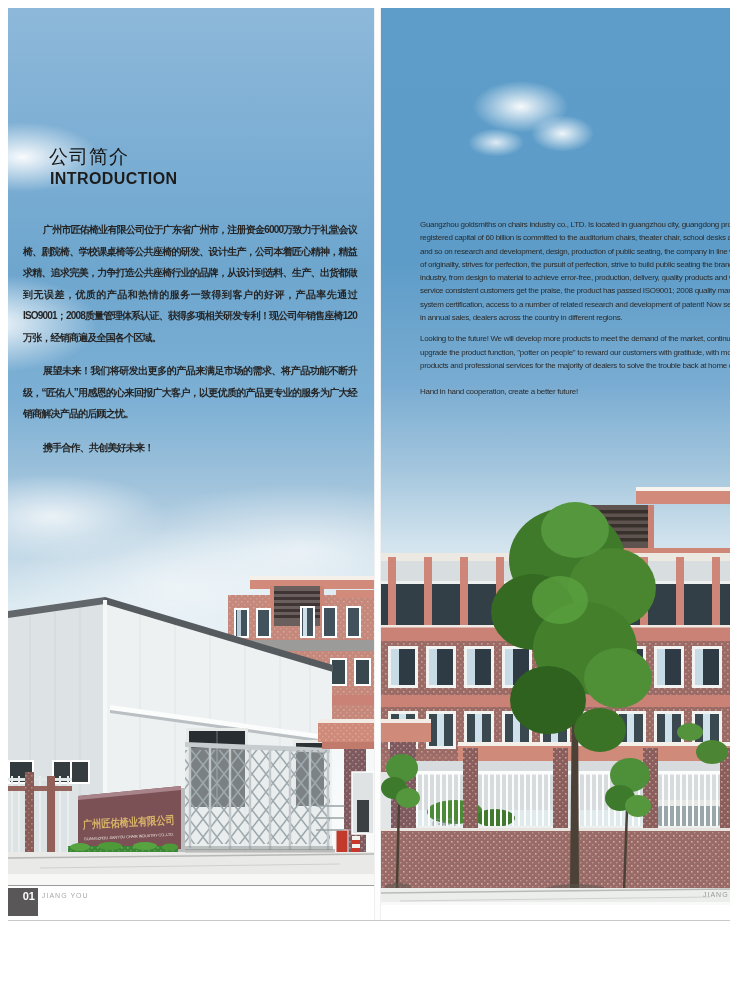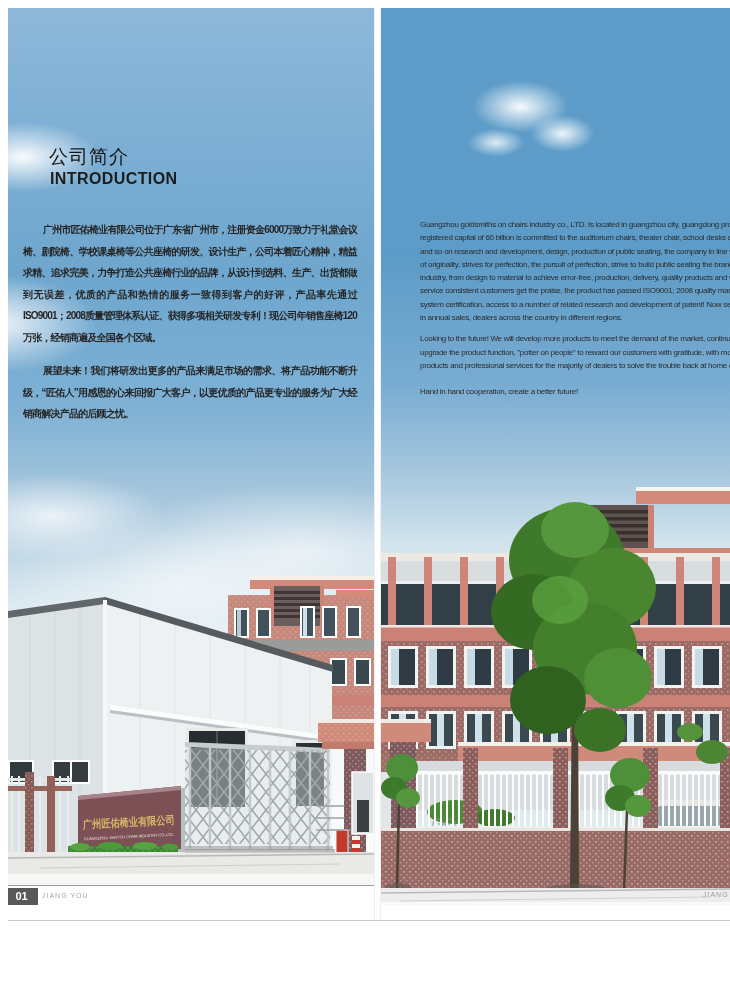--- a/index.html
+++ b/index.html
@@ -36,22 +36,22 @@
     line-height:21.5px;letter-spacing:-0.8px;text-align:justify;}
   .zh-body p{margin:0 0 0 0;text-indent:2em;}
   .zh-body p + p{margin-top:12px;}
   
   .en-body{left:420px;top:218px;width:352px;color:#2b2b2b;font-size:8px;line-height:13.3px;letter-spacing:-0.3px;}
   .en-body p{margin:0;}
   .en-body p.gap1{margin-top:8px;}
   .en-body p.gap2{margin-top:13px;}
   
   .footer-line-left{left:8px;top:885px;width:366px;height:1px;background:#9b9b9b;}
-  .page-badge{left:8px;top:888px;width:30px;height:17px;background:#595757;color:#ffffff;
-    font-size:11px;font-weight:bold;text-align:center;line-height:17px;padding-right:3px;box-sizing:border-box;}
+  .page-badge{left:8px;top:888px;width:30px;height:28px;background:#595757;color:#ffffff;
+    font-size:11px;font-weight:bold;text-align:right;line-height:17px;padding-right:3px;box-sizing:border-box;}
   .brand-left{left:42px;top:892px;font-size:7px;color:#a9a9a9;letter-spacing:1px;white-space:nowrap;}
   .brand-right{left:703px;top:891px;font-size:7px;color:#9b9b9b;letter-spacing:1px;white-space:nowrap;}
   .bottom-line{left:8px;top:920px;width:722px;height:1px;background:#c9c9c9;}
   svg{display:block;}
 </style>
 </head>
 <body>
 
 <div class="abs sky-left"></div>
 <div class="abs sky-right"></div>
@@ -452,20 +452,21 @@
   </g>
 </svg>
 
 <div class="abs gutter"></div>
 
 <div class="abs heading-zh">公司简介</div>
 <div class="abs heading-en">INTRODUCTION</div>
 <div class="abs zh-body">
   <p>广州市匠佑椅业有限公司位于广东省广州市，注册资金6000万致力于礼堂会议椅、剧院椅、学校课桌椅等公共座椅的研发、设计生产，公司本着匠心精神，精益求精、追求完美，力争打造公共座椅行业的品牌，从设计到选料、生产、出货都做到无误差，优质的产品和热情的服务一致得到客户的好评，产品率先通过ISO9001；2008质量管理体系认证、获得多项相关研发专利！现公司年销售座椅120万张，经销商遍及全国各个区域。</p>
   <p>展望未来！我们将研发出更多的产品来满足市场的需求、将产品功能不断升级，“匠佑人”用感恩的心来回报广大客户，以更优质的产品更专业的服务为广大经销商解决产品的后顾之忧。</p>
+  <p>携手合作、共创美好未来！</p>
 </div>
 
 <div class="abs en-body">
   <p>Guangzhou goldsmiths on chairs industry co., LTD. Is located in guangzhou city, guangdong province, the registered capital of 60 billion is committed to the auditorium chairs, theater chair, school desks and chairs and so on research and development, design, production of public seating, the company in line with the spirit of originality, strives for perfection, the pursuit of perfection, strive to build public seating the brand of the industry, from design to material to achieve error-free, production, delivery, quality products and warm service consistent customers get the praise, the product has passed ISO9001; 2008 quality management system certification, access to a number of related research and development of patent! Now seat 1.2 million in annual sales, dealers across the country in different regions.</p>
   <p class="gap1">Looking to the future! We will develop more products to meet the demand of the market, continuously upgrade the product function, "potter on people" to reward our customers with gratitude, with more quality products and professional services for the majority of dealers to solve the trouble back at home of products.</p>
   <p class="gap2">Hand in hand cooperation, create a better future!</p>
 </div>
 
 <div class="abs footer-line-left"></div>
 <div class="abs page-badge">01</div>

